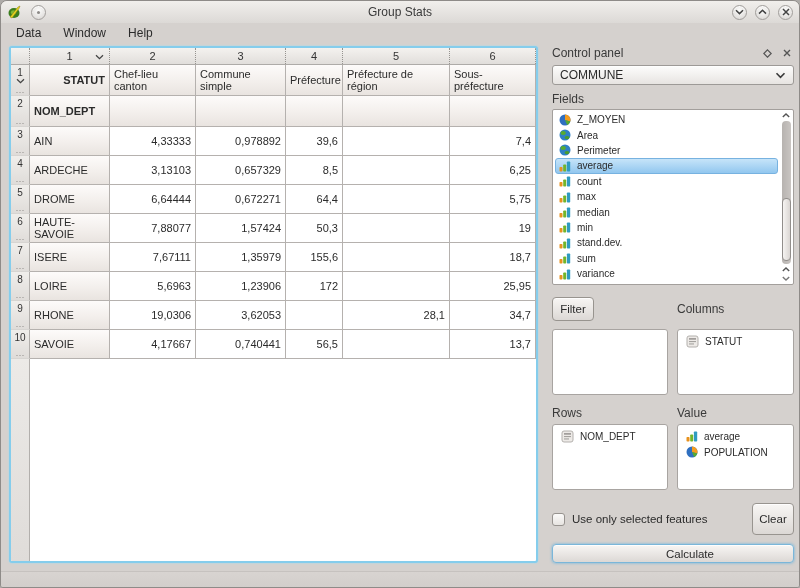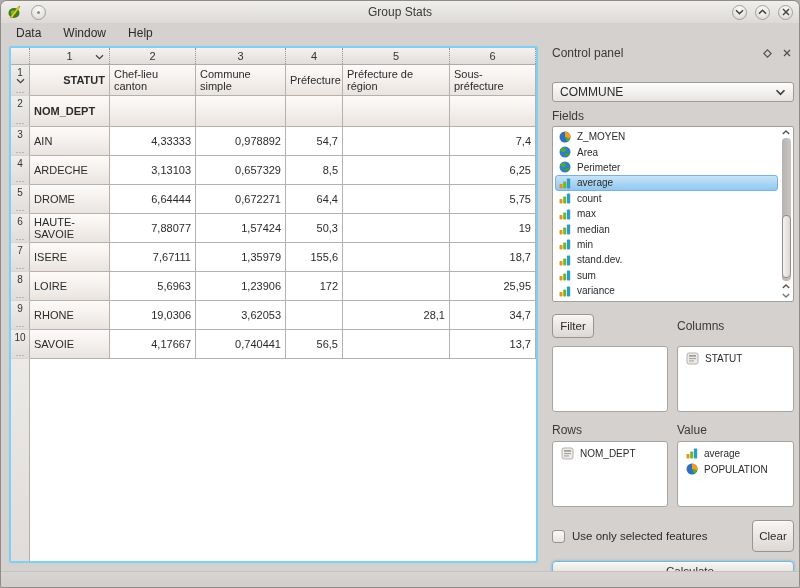--- a/index.html
+++ b/index.html
@@ -69,21 +69,21 @@
   .rh-fill{width:19px;flex:none;background:linear-gradient(180deg,#eceae7,#dfdcd9);
     border-right:1px solid #b2afac;}
   
   .dock{position:absolute;left:542px;top:44px;width:252px;height:522px;font-size:12px;}
   .dock-inner{margin-left:9px;width:242px;}
   .dock-header{display:flex;align-items:center;height:16px;}
   .dock-header .dock-title{flex:1;color:#3a3a3a;}
   .dock-ico{width:14px;height:14px;display:flex;align-items:center;justify-content:center;margin-left:6px;color:#555;}
   .panel-label{margin-top:7px;color:#3a3a3a;}
   .combo{
-    margin-top:21px;height:20px;border:1px solid #9d9a97;border-radius:3px;
+    margin-top:4px;height:20px;border:1px solid #9d9a97;border-radius:3px;
     background:linear-gradient(180deg,#fdfdfc,#e7e4e1);
     display:flex;align-items:center;padding:0 7px;
     box-shadow:inset 0 1px 0 rgba(255,255,255,.7);
   }
   .combo .combo-arrow{margin-left:auto;}
   .listbox{
     margin-top:3px;height:176px;border:1px solid #a39f9c;border-radius:2px;
     background:#fff;display:flex;overflow:hidden;
   }
   .list-items{flex:1;padding:2px 1px 0 2px;}
@@ -228,21 +228,21 @@
             <div class="cell hdr left" style="width: 86px;"></div>
           </div>
           <div class="trow r-std">
             <div class="rh">
               <span>3</span>
               <span class="rh-dots">···</span>
             </div>
             <div class="cell hdr left" style="width: 80px;">AIN</div>
             <div class="cell num" style="width: 86px;">4,33333</div>
             <div class="cell num" style="width: 90px;">0,978892</div>
-            <div class="cell num" style="width: 57px;">54,7</div>
+            <div class="cell num" style="width: 57px;">39,6</div>
             <div class="cell num" style="width: 107px;"></div>
             <div class="cell num" style="width: 86px;">7,4</div>
           </div>
           <div class="trow r-std">
             <div class="rh">
               <span>4</span>
               <span class="rh-dots">···</span>
             </div>
             <div class="cell hdr left" style="width: 80px;">ARDECHE</div>
             <div class="cell num" style="width: 86px;">3,13103</div>

